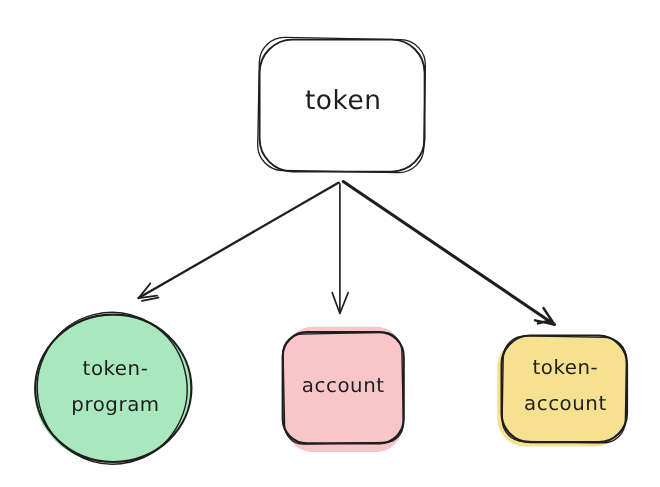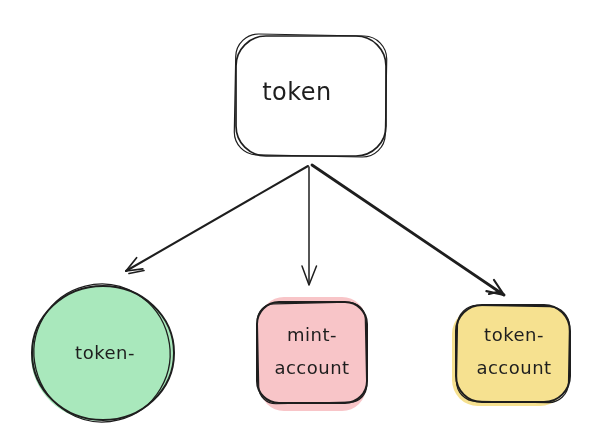--- a/index.html
+++ b/index.html
@@ -66,28 +66,28 @@
       </g>
 
       <g>
         <rect x="452" y="308" width="114" height="98" rx="26" stroke="none" fill="#f6e190"></rect>
         <rect x="456" y="305" width="114" height="97" rx="26" stroke-width="2" fill="#f6e190"></rect>
         <rect x="457" y="306" width="112" height="96" rx="20" stroke-width="1.2" transform="rotate(1 513 353)"></rect>
       </g>
     </g>
   </svg>
 
-  <div class="node-label title" style="left:297px; top:92px;">token</div>
+  <div class="node-label title" style="left:312px; top:92px;">token</div>
 
   <div class="node-label" style="left:105px; top:352px;">
     <div>token-</div>
+    <div>program</div>
   </div>
 
   <div class="node-label" style="left:312px; top:351px;">
-    <div>mint-</div>
     <div>account</div>
   </div>
 
   <div class="node-label" style="left:514px; top:351px;">
     <div>token-</div>
     <div>account</div>
   </div>
 </div>
 
 </body></html>

